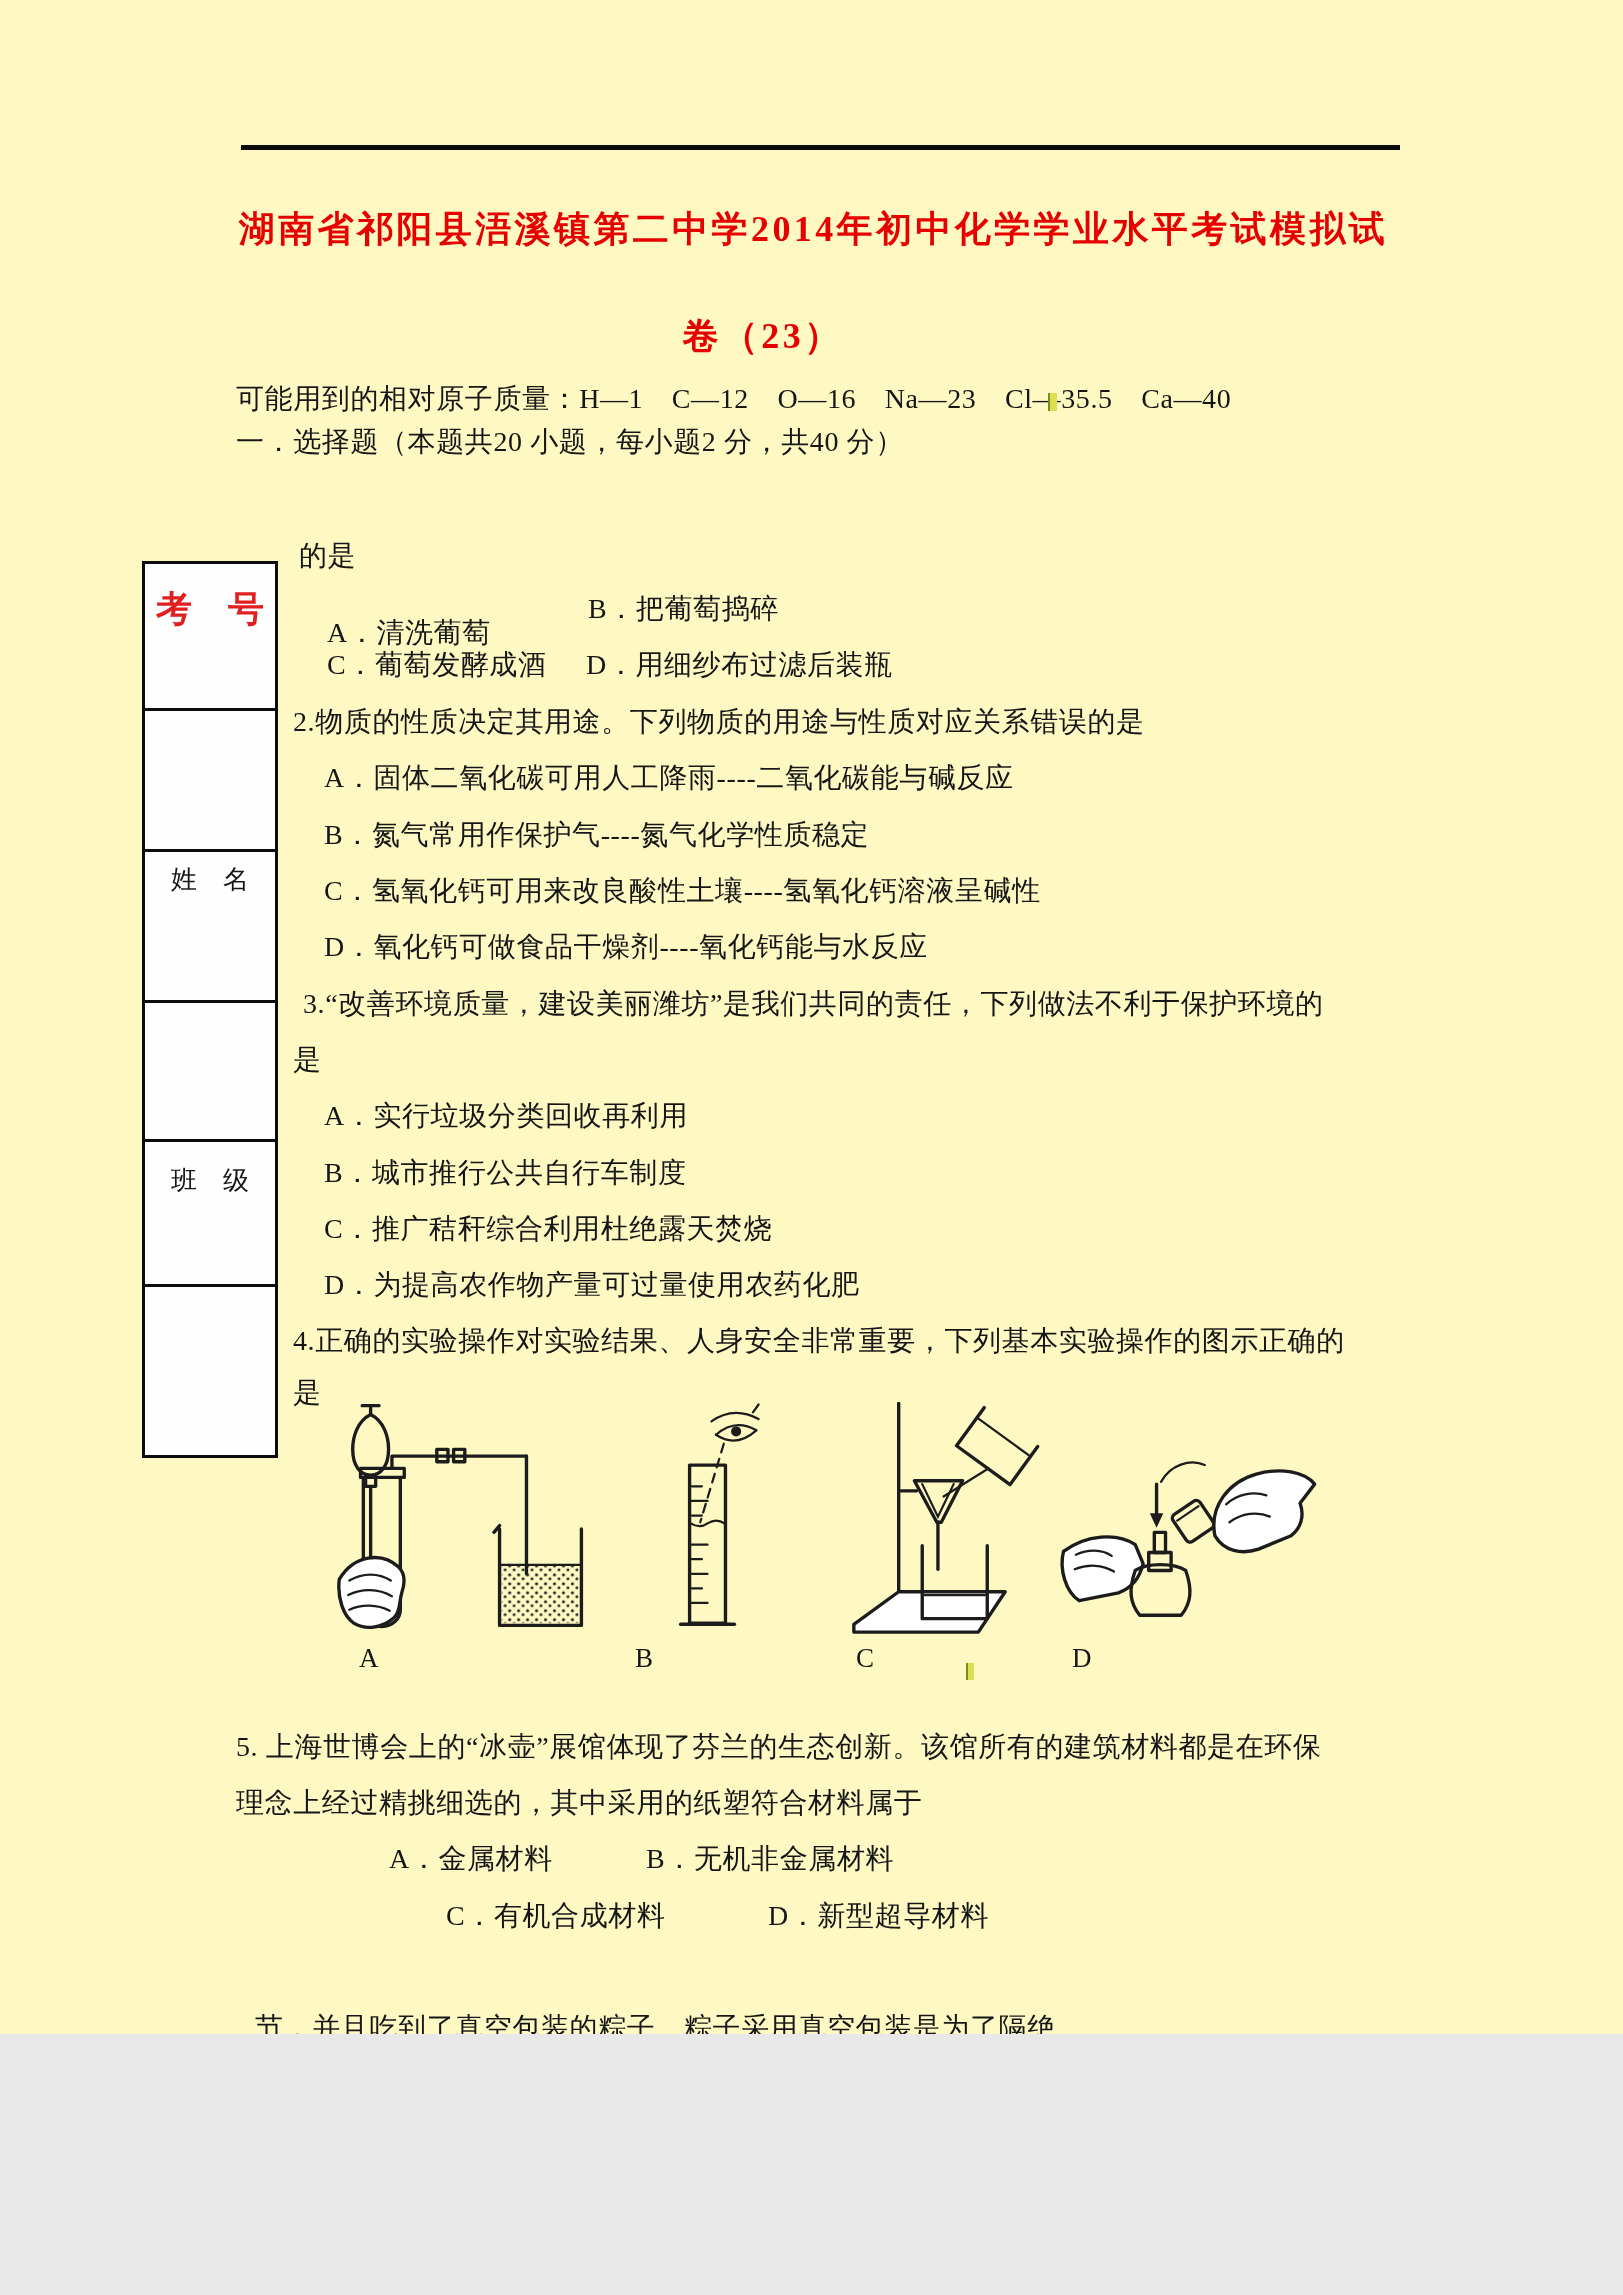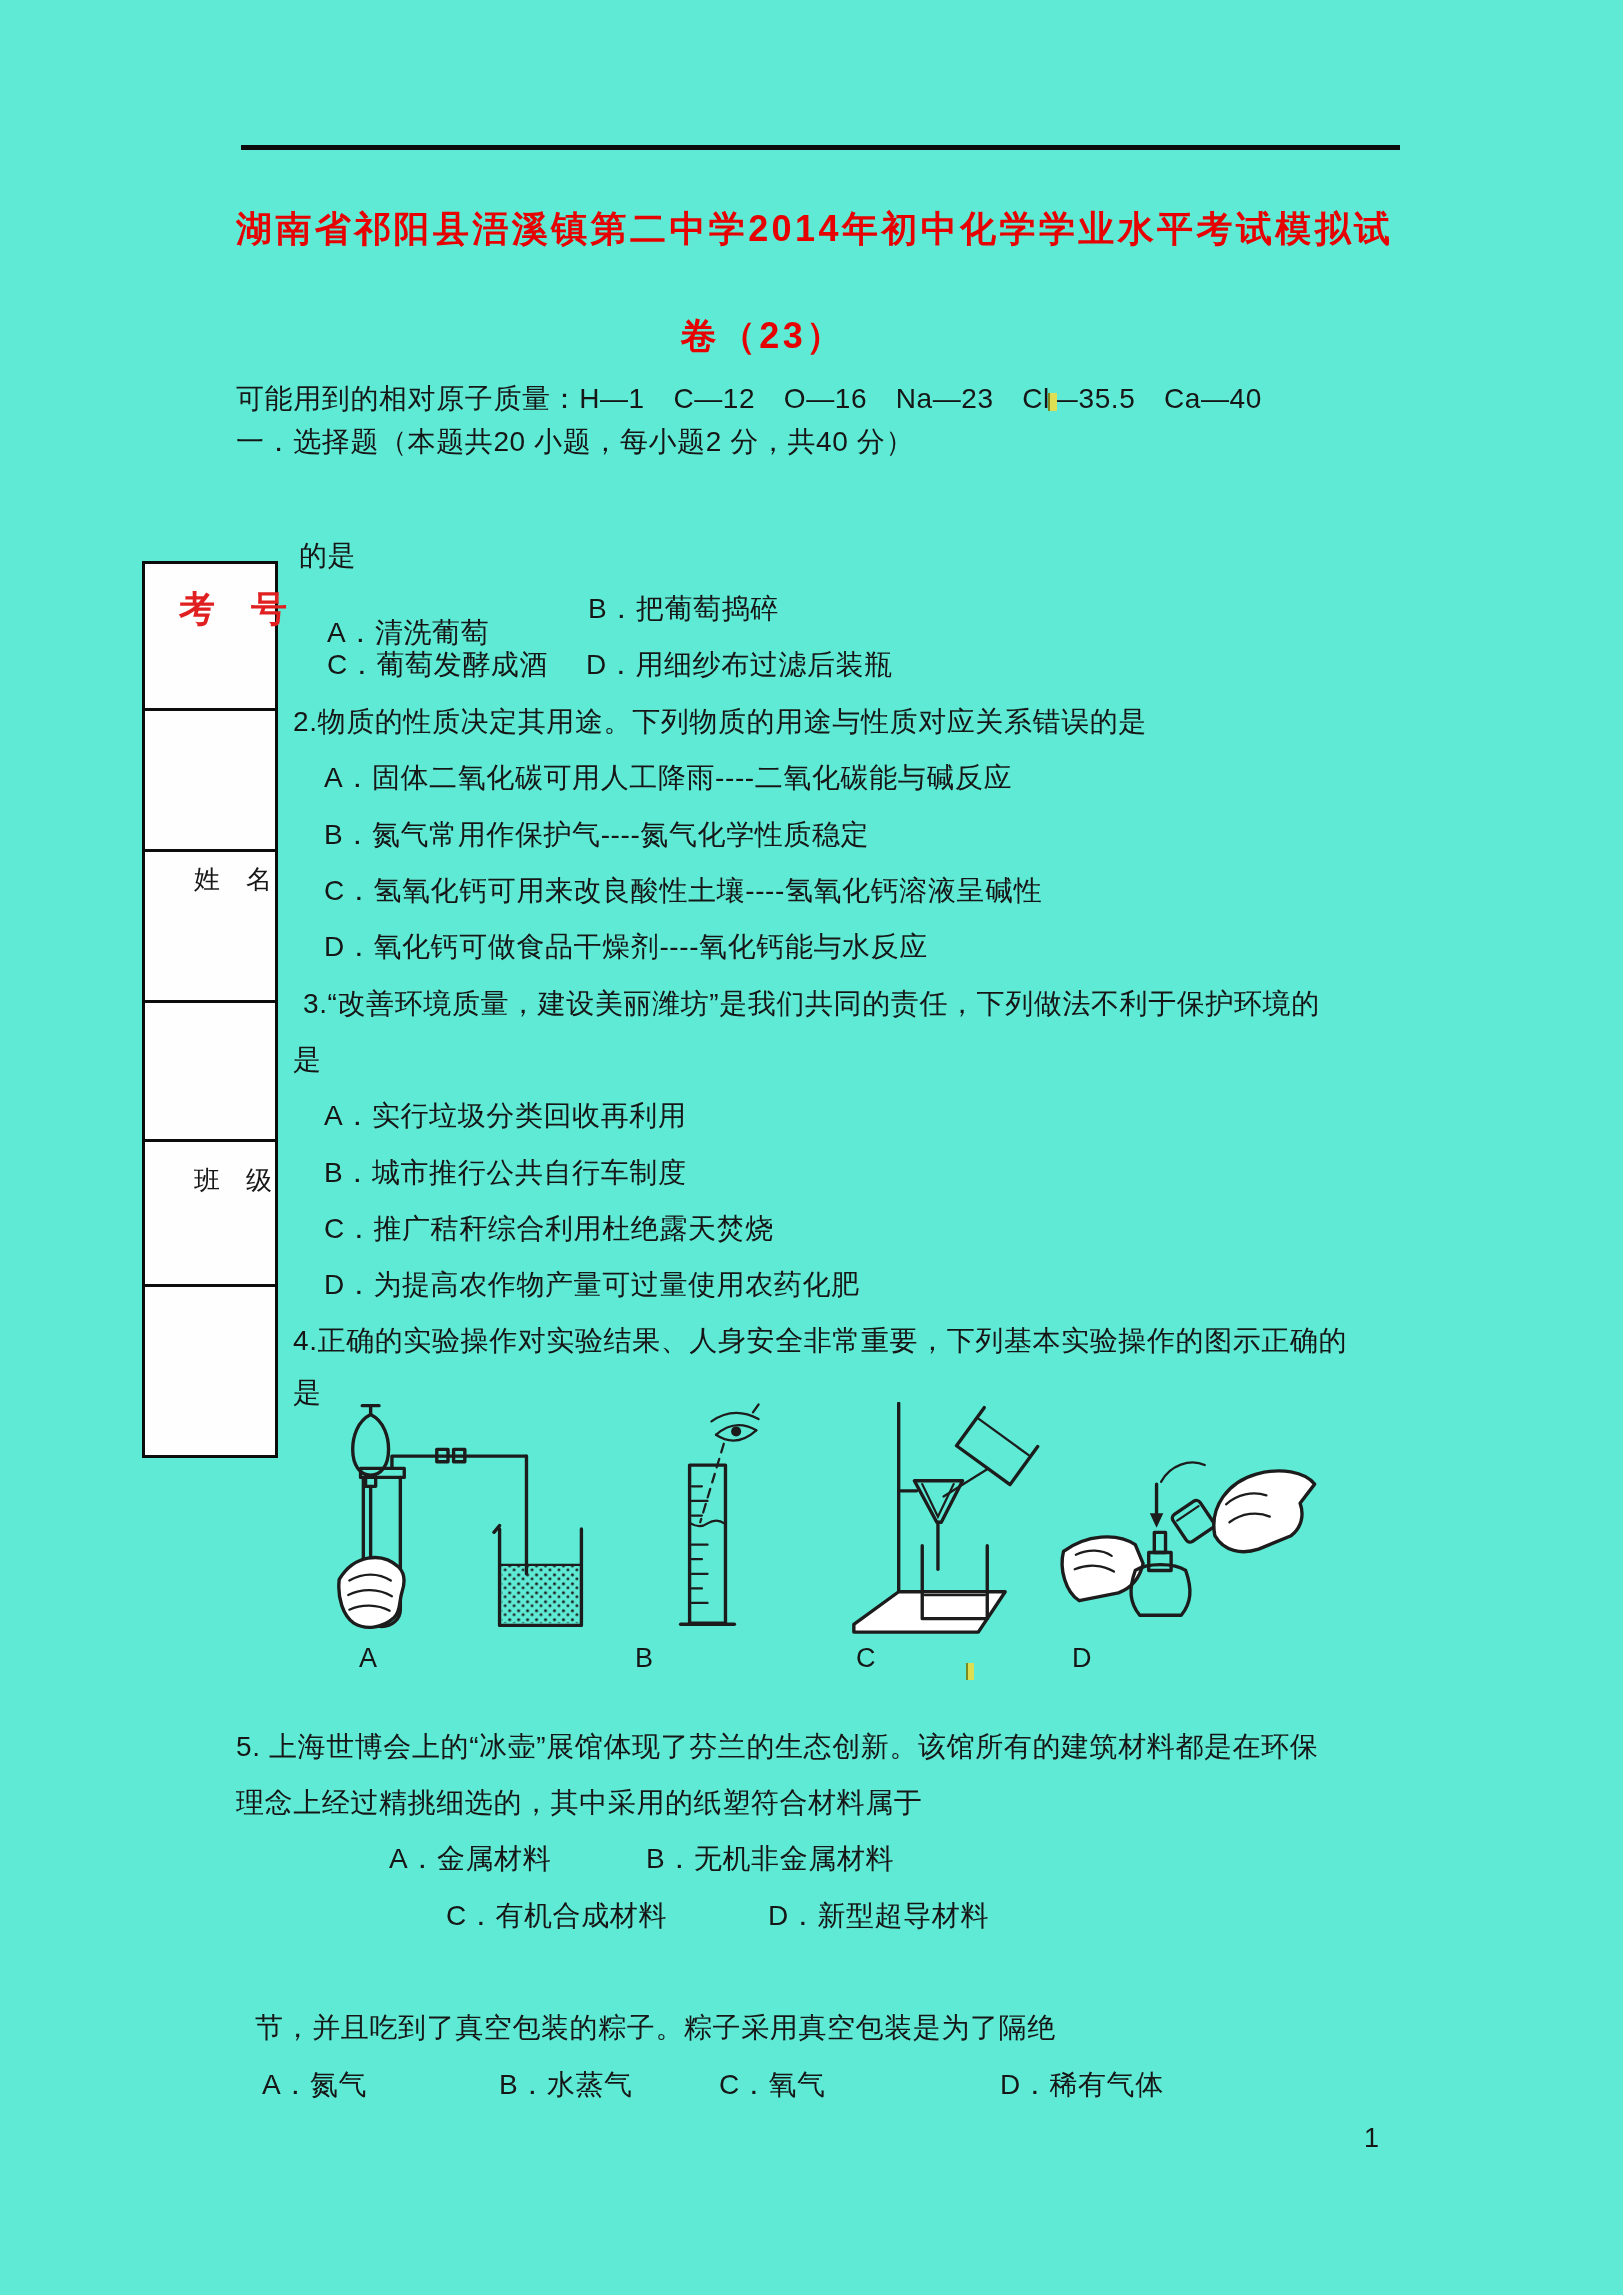--- a/index.html
+++ b/index.html
@@ -1,21 +1,21 @@
 <!DOCTYPE html>
 <html style="font-size:9px"><head>
 <meta charset="utf-8">
 <style>
   html,body{margin:0;padding:0;background:#e8e8e8;}
   .page{
     position:relative;
-    width:1623px;height:2295px;
-    background:#5eead4;
+    width:1623px;height:2034px;
+    background:#fef9c3;
     overflow:hidden;
-    font-family:Liberation Sans, sans-serif;
+    font-family:Liberation Serif, serif;
     color:#161616;
   }
   .line{
     position:absolute;
     white-space:nowrap;
     font-size:28px;
     line-height:1.12;
     letter-spacing:0.6px;
   }
   .title-line{
@@ -38,25 +38,24 @@
     position:absolute;
     left:142px;top:561px;
     width:130px;height:891px;
     border:3.4px solid #0c0c0c;
     background:#fefefe;
   }
   .answer-box .divider{
     position:absolute;left:0;width:100%;height:2.8px;background:#0c0c0c;
   }
   .box-label{
-    position:absolute;left:12px;width:100%;
+    position:absolute;left:0;width:100%;
     text-align:center;
     font-size:26px;
     white-space:nowrap;
-    padding-left:11px;
   }
   .box-label.big{font-size:36px;font-weight:bold;color:#e02020;}
   .figure-wrap{position:absolute;left:337px;top:1402px;width:981px;height:236px;}
   .fig-label{position:absolute;font-size:27px;}
   .caret-artifact{position:absolute;background:#dede52;border-left:2.2px solid #7a8a1e;}
   .page-number{position:absolute;font-size:27px;}
   svg .ln{stroke:#1c1c1c;stroke-width:6;fill:none;stroke-linecap:round;stroke-linejoin:round;}
   svg .thin{stroke:#1c1c1c;stroke-width:4;fill:none;stroke-linecap:round;}
   svg .solid{fill:#1c1c1c;stroke:none;}
   svg .blob{fill:#ffffff;stroke:#1c1c1c;stroke-width:6;stroke-linejoin:round;}

